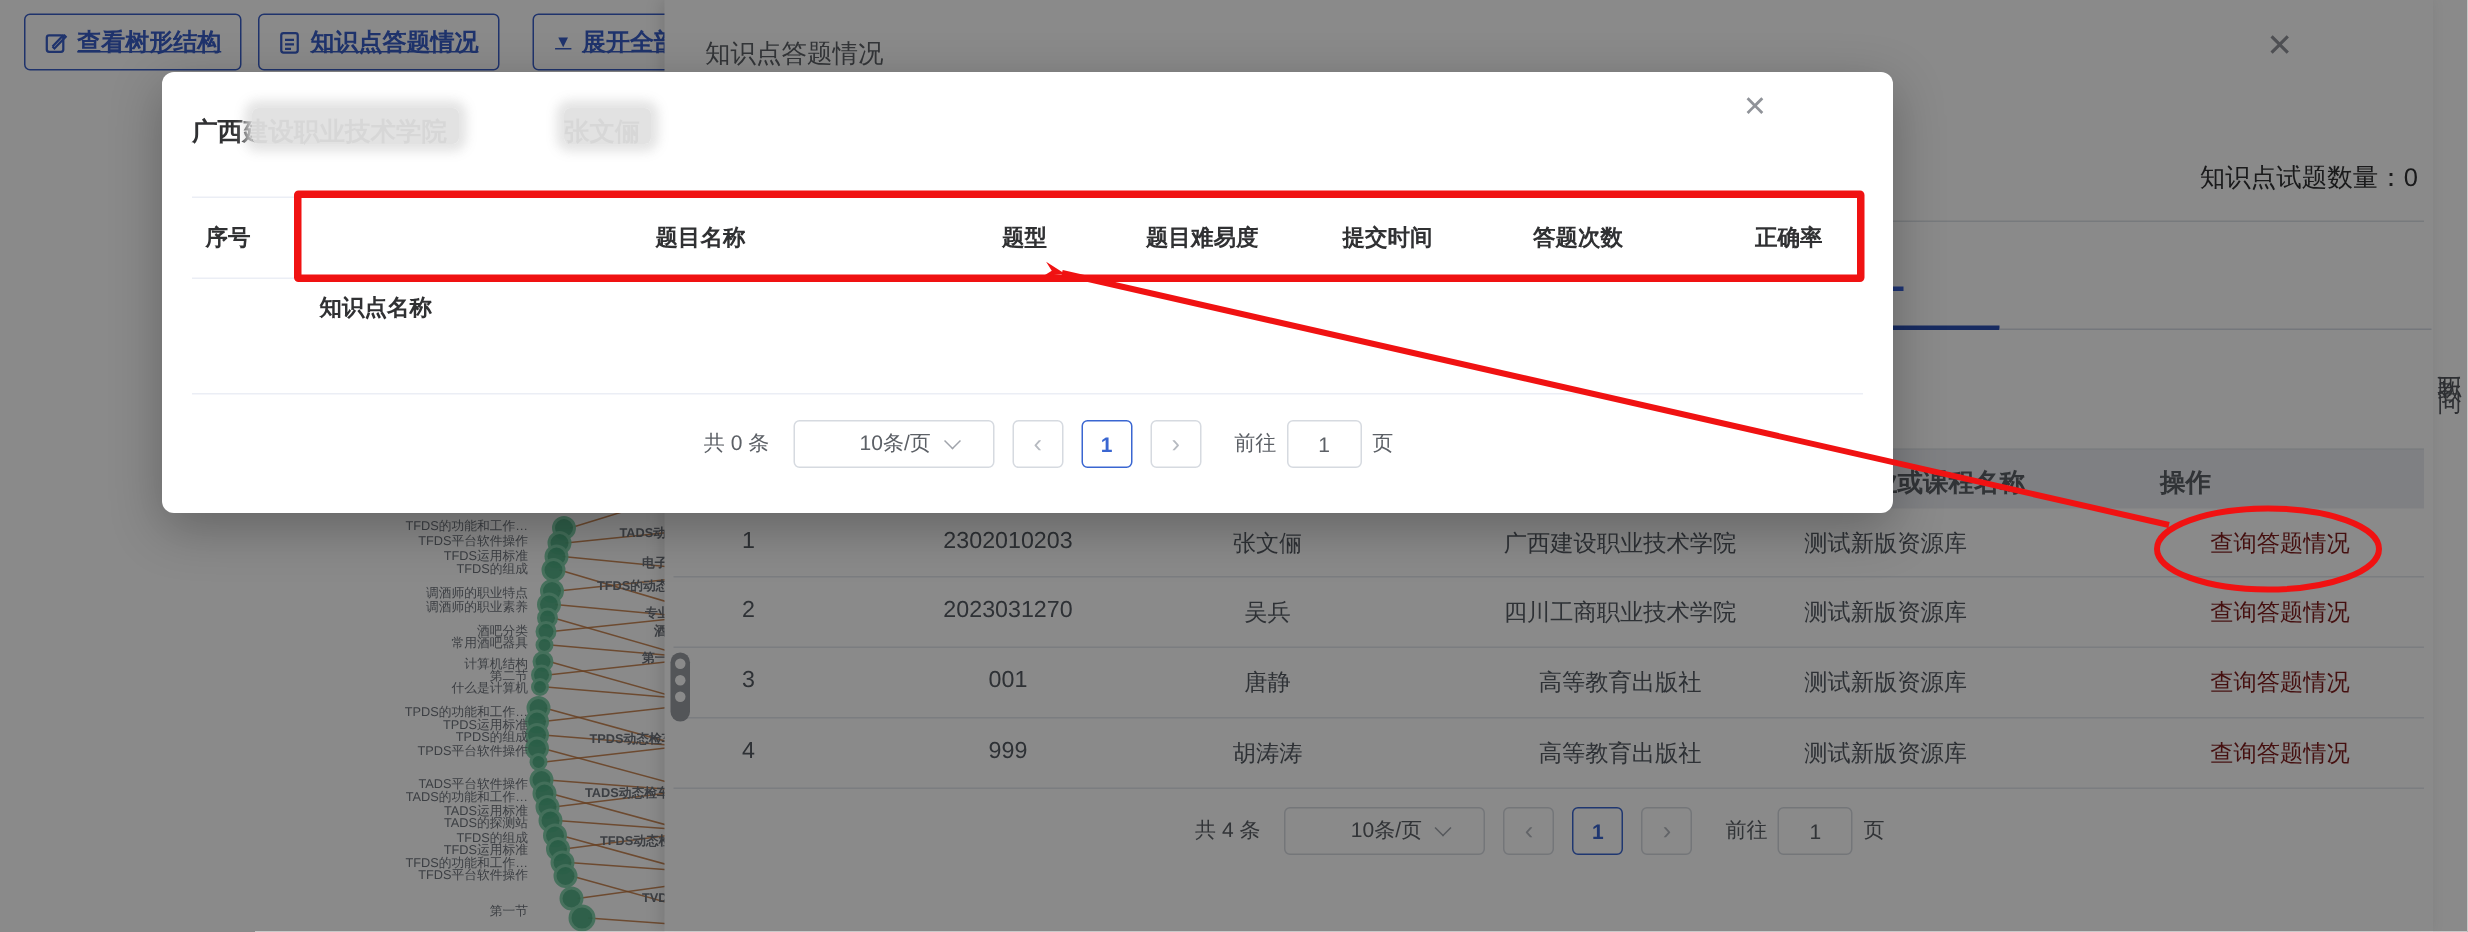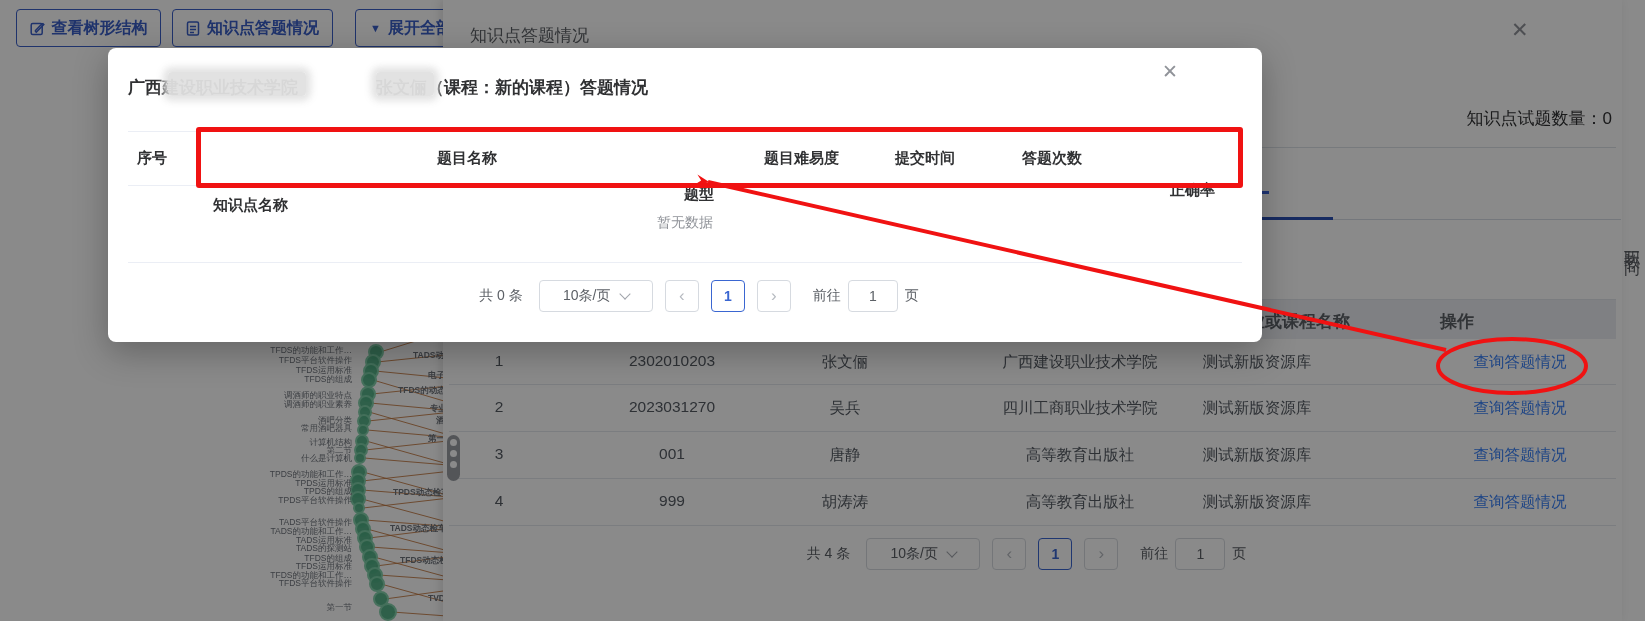--- a/index.html
+++ b/index.html
@@ -5,21 +5,21 @@
   html,body{margin:0;padding:0;width:1645px;height:621px;overflow:hidden;
     font-family:"Liberation Sans","DejaVu Sans",sans-serif;background:#fff;}
   .page{position:relative;width:1645px;height:621px;}
 
   
   .toolbar{position:absolute;left:0;top:0;width:445px;height:47px;z-index:2;}
   .tb-btn{position:absolute;top:9px;height:38px;box-sizing:border-box;
     display:flex;align-items:center;gap:7px;justify-content:center;
     background:#fff;border:1.5px solid #3a5fc8;border-radius:4px;
     color:#3a5fc8;font-size:16px;font-weight:600;cursor:pointer;
-    font-family:inherit;white-space:nowrap;padding:0 14px;}
+    font-family:inherit;white-space:nowrap;padding:0 14px;text-decoration:underline;}
   .tb-btn .ico{display:flex;align-items:center;}
   #btn-tree{left:16px;width:145px;}
   #btn-kp{left:172px;width:161px;}
   #btn-expand{left:355px;width:112px;}
   .caret{font-size:11px;line-height:1;}
 
   
   #tree-svg{position:absolute;left:0;top:47px;width:445px;height:574px;z-index:1;}
 
   
@@ -35,30 +35,30 @@
   .om-thead{position:absolute;left:6px;right:6px;top:299px;height:39px;
     background:#ebedf2;border-top:1px solid #e2e5ea;}
   .oh{position:absolute;top:10px;font-size:17px;font-weight:600;color:#5c6066;white-space:nowrap;}
   .oh-course{left:799px;}
   .oh-action{left:991px;}
   .om-row{position:absolute;left:6px;right:6px;height:46px;}
   .om-row .cell{position:absolute;top:14px;transform:translateX(-50%);
     font-size:15.5px;color:#555b63;white-space:nowrap;}
   .cell.c0{left:50px;}.cell.c1{left:189px;margin-left:34px;}.cell.c2{left:396px;}
   .cell.c3{left:631px;}.cell.c4{left:808px;}
-  .cell.c5{left:1071px;color:#3b82f6;cursor:pointer;}
+  .cell.c5{left:1071px;color:#7f1d1d;cursor:pointer;}
   #row0{top:338px;}#row1{top:384px;}#row2{top:431px;}#row3{top:478px;}
   .om-rowline{position:absolute;left:6px;right:6px;height:1px;background:#e4e7ec;}
   .rl0{top:384px;}.rl1{top:431px;}.rl2{top:478px;}.rl3{top:525px;}
 
   
   .pgn{display:flex;align-items:center;font-size:14px;color:#5c6066;}
   .pgn .total{margin-right:16px;}
   .pgn .sizesel{width:112px;height:30px;border:1px solid #d6dae0;border-radius:4px;
-    display:flex;align-items:center;justify-content:center;gap:10px;background:#fff;cursor:pointer;}
+    display:flex;align-items:center;justify-content:center;gap:10px;background:#fff;cursor:pointer;padding-left:20px;}
   .pgn .chev{width:7px;height:7px;border-right:1.5px solid #a0a4ab;border-bottom:1.5px solid #a0a4ab;
     transform:rotate(45deg);margin-top:-4px;}
   .pgn .pbtn{width:32px;height:30px;border:1px solid #d6dae0;border-radius:4px;background:#fff;
     display:flex;align-items:center;justify-content:center;color:#b6bac0;
     font-size:17px;margin-left:12px;cursor:pointer;}
   .pgn .pbtn.page{color:#3a66d1;border-color:#3a66d1;font-size:14px;font-weight:700;}
   .pgn .goto-label{margin-left:22px;margin-right:7px;}
   .pgn .goto-input{width:44px;height:28px;border:1px solid #d6dae0;border-radius:4px;
     text-align:center;font-size:14px;color:#5c6066;font-family:inherit;}
   .pgn .unit{margin-left:7px;}
@@ -87,22 +87,22 @@
   .im-title{position:absolute;left:20px;top:26px;height:26px;display:flex;align-items:center;
     font-size:17px;font-weight:700;color:#303133;white-space:nowrap;}
   .im-title .sp{display:inline-block;width:78px;}
   .blur{position:absolute;background:rgba(224,224,224,.95);border-radius:4px;
     box-shadow:0 0 7px 5px rgba(224,224,224,.9);z-index:2;}
   .blur1{left:60px;top:24px;width:138px;height:24px;}
   .blur2{left:268px;top:24px;width:58px;height:24px;}
   .im-hline1{position:absolute;left:20px;right:20px;top:83px;height:1px;background:#ebeef5;}
   .im-hline2{position:absolute;left:20px;right:20px;top:137px;height:1px;background:#ebeef5;}
   .ih{position:absolute;top:101px;font-size:15px;font-weight:700;color:#303133;white-space:nowrap;}
-  .ih0{left:29px;}.ih1{left:105px;margin-top:47px;}.ih2{left:329px;}.ih3{left:576px;margin-top:36px;}
-  .ih4{left:656px;}.ih5{left:787px;}.ih6{left:914px;}.ih7{left:1062px;margin-top:32px;}
+  .ih0{left:29px;}.ih1{left:105px;margin-top:47px;}.ih2{left:329px;}.ih3{left:560px;}
+  .ih4{left:656px;}.ih5{left:787px;}.ih6{left:914px;}.ih7{left:1062px;}
   .im-empty{position:absolute;left:0;right:0;top:166px;text-align:center;
     font-size:14px;color:#909399;}
   .im-divider{position:absolute;left:20px;right:20px;top:214px;height:1px;background:#ebeef5;}
   .im-pgn{position:absolute;left:0;right:0;top:232px;display:flex;justify-content:center;
     transform:translateX(14px);}
 
   
   .red-box{position:absolute;left:196px;top:127px;width:1047px;height:61px;
     box-sizing:border-box;border:5px solid #f01212;border-radius:3px;z-index:80;}
   .anno{position:absolute;left:0;top:0;width:1645px;height:621px;z-index:81;pointer-events:none;}
@@ -305,37 +305,35 @@
       <i></i>
       <i></i>
     </div>
 
   <div class="inner-modal">
     <div class="im-close">✕</div>
     <div class="im-title">
       <span>广西建设职业技术学院</span>
         <span class="sp"></span>
         <span>张文俪</span>
-        <span>（课程：新的课程）答题情况</span>
     </div>
     <div class="blur blur1"></div>
     <div class="blur blur2"></div>
 
     <div class="im-hline1"></div>
     <span class="ih ih0">序号</span>
     <span class="ih ih1">知识点名称</span>
     <span class="ih ih2">题目名称</span>
     <span class="ih ih3">题型</span>
     <span class="ih ih4">题目难易度</span>
     <span class="ih ih5">提交时间</span>
     <span class="ih ih6">答题次数</span>
     <span class="ih ih7">正确率</span>
     <div class="im-hline2"></div>
 
-    <div class="im-empty">暂无数据</div>
     <div class="im-divider"></div>
 
     <div class="im-pgn">
       <div class="pgn">
         <span class="total">共 0 条</span>
         <div class="sizesel">
           <span>10条/页</span>
           <span class="chev"></span>
         </div>
         <div class="pbtn">‹</div>

